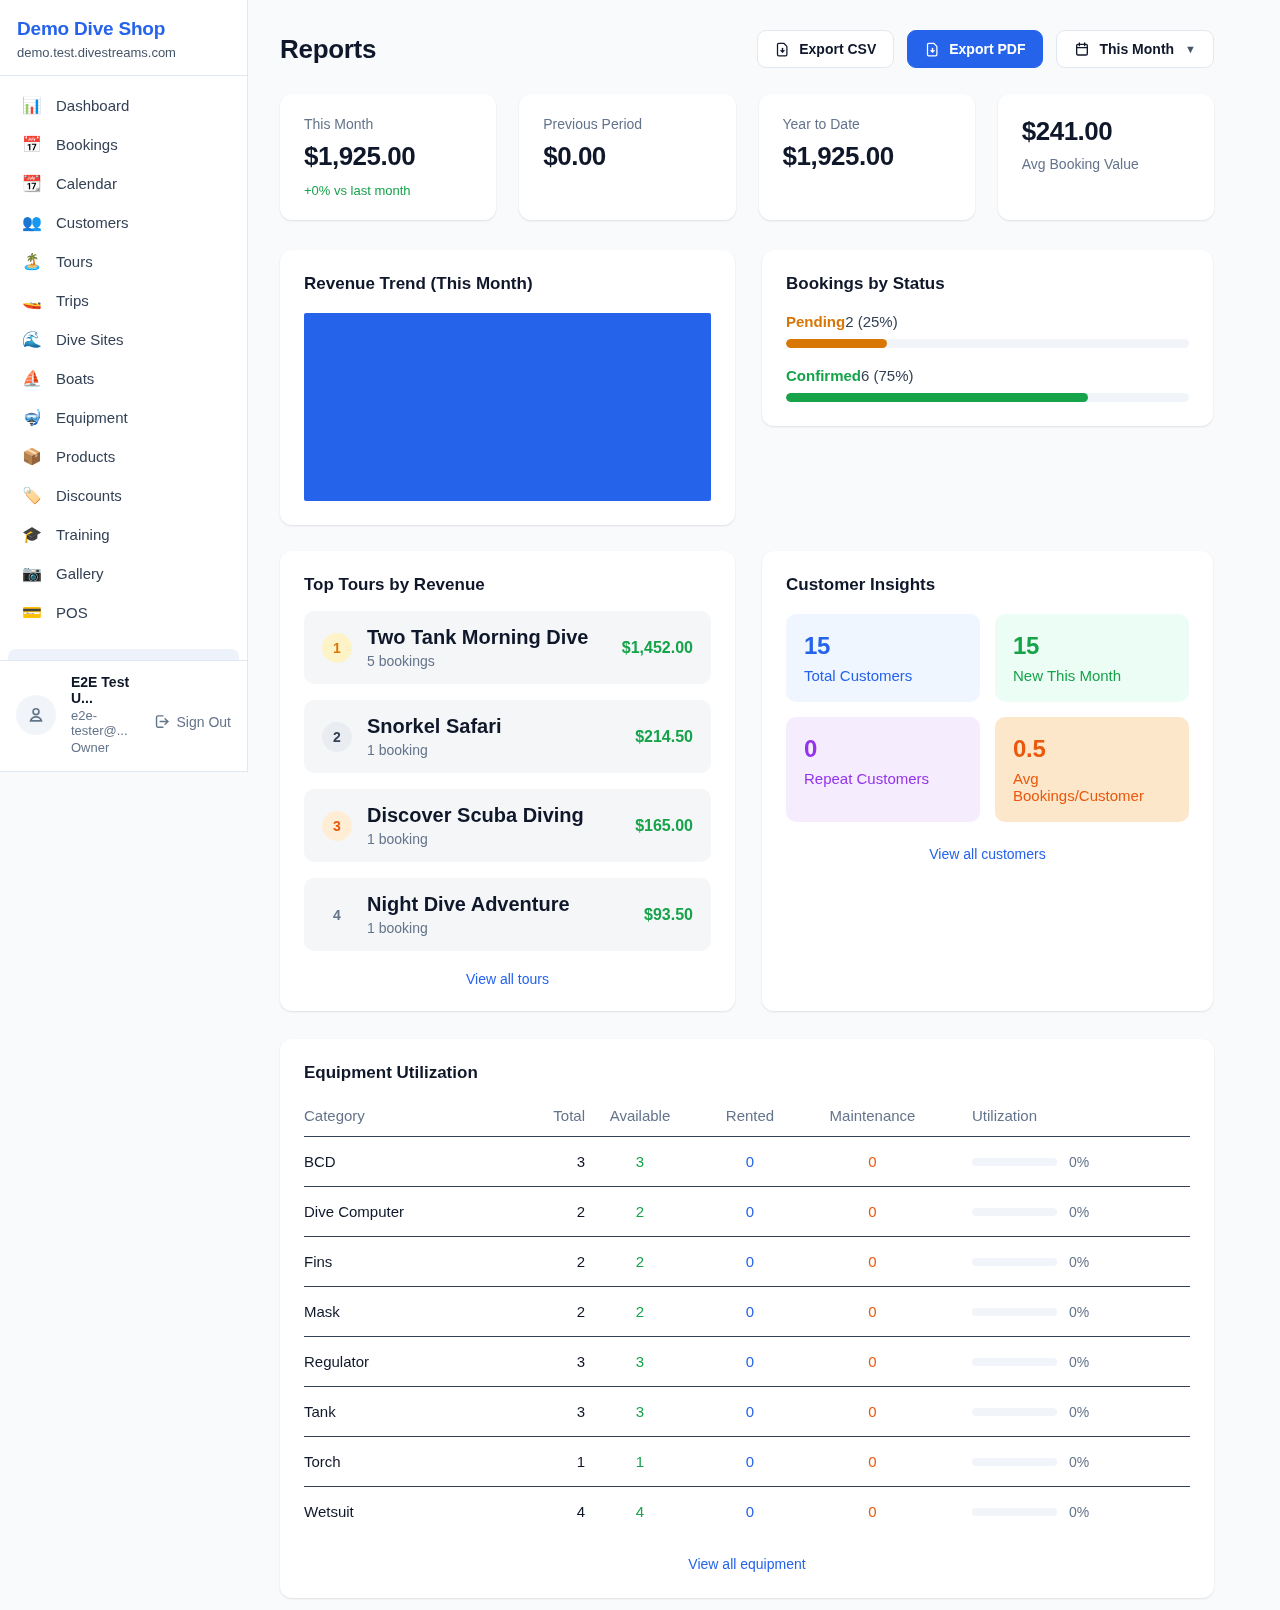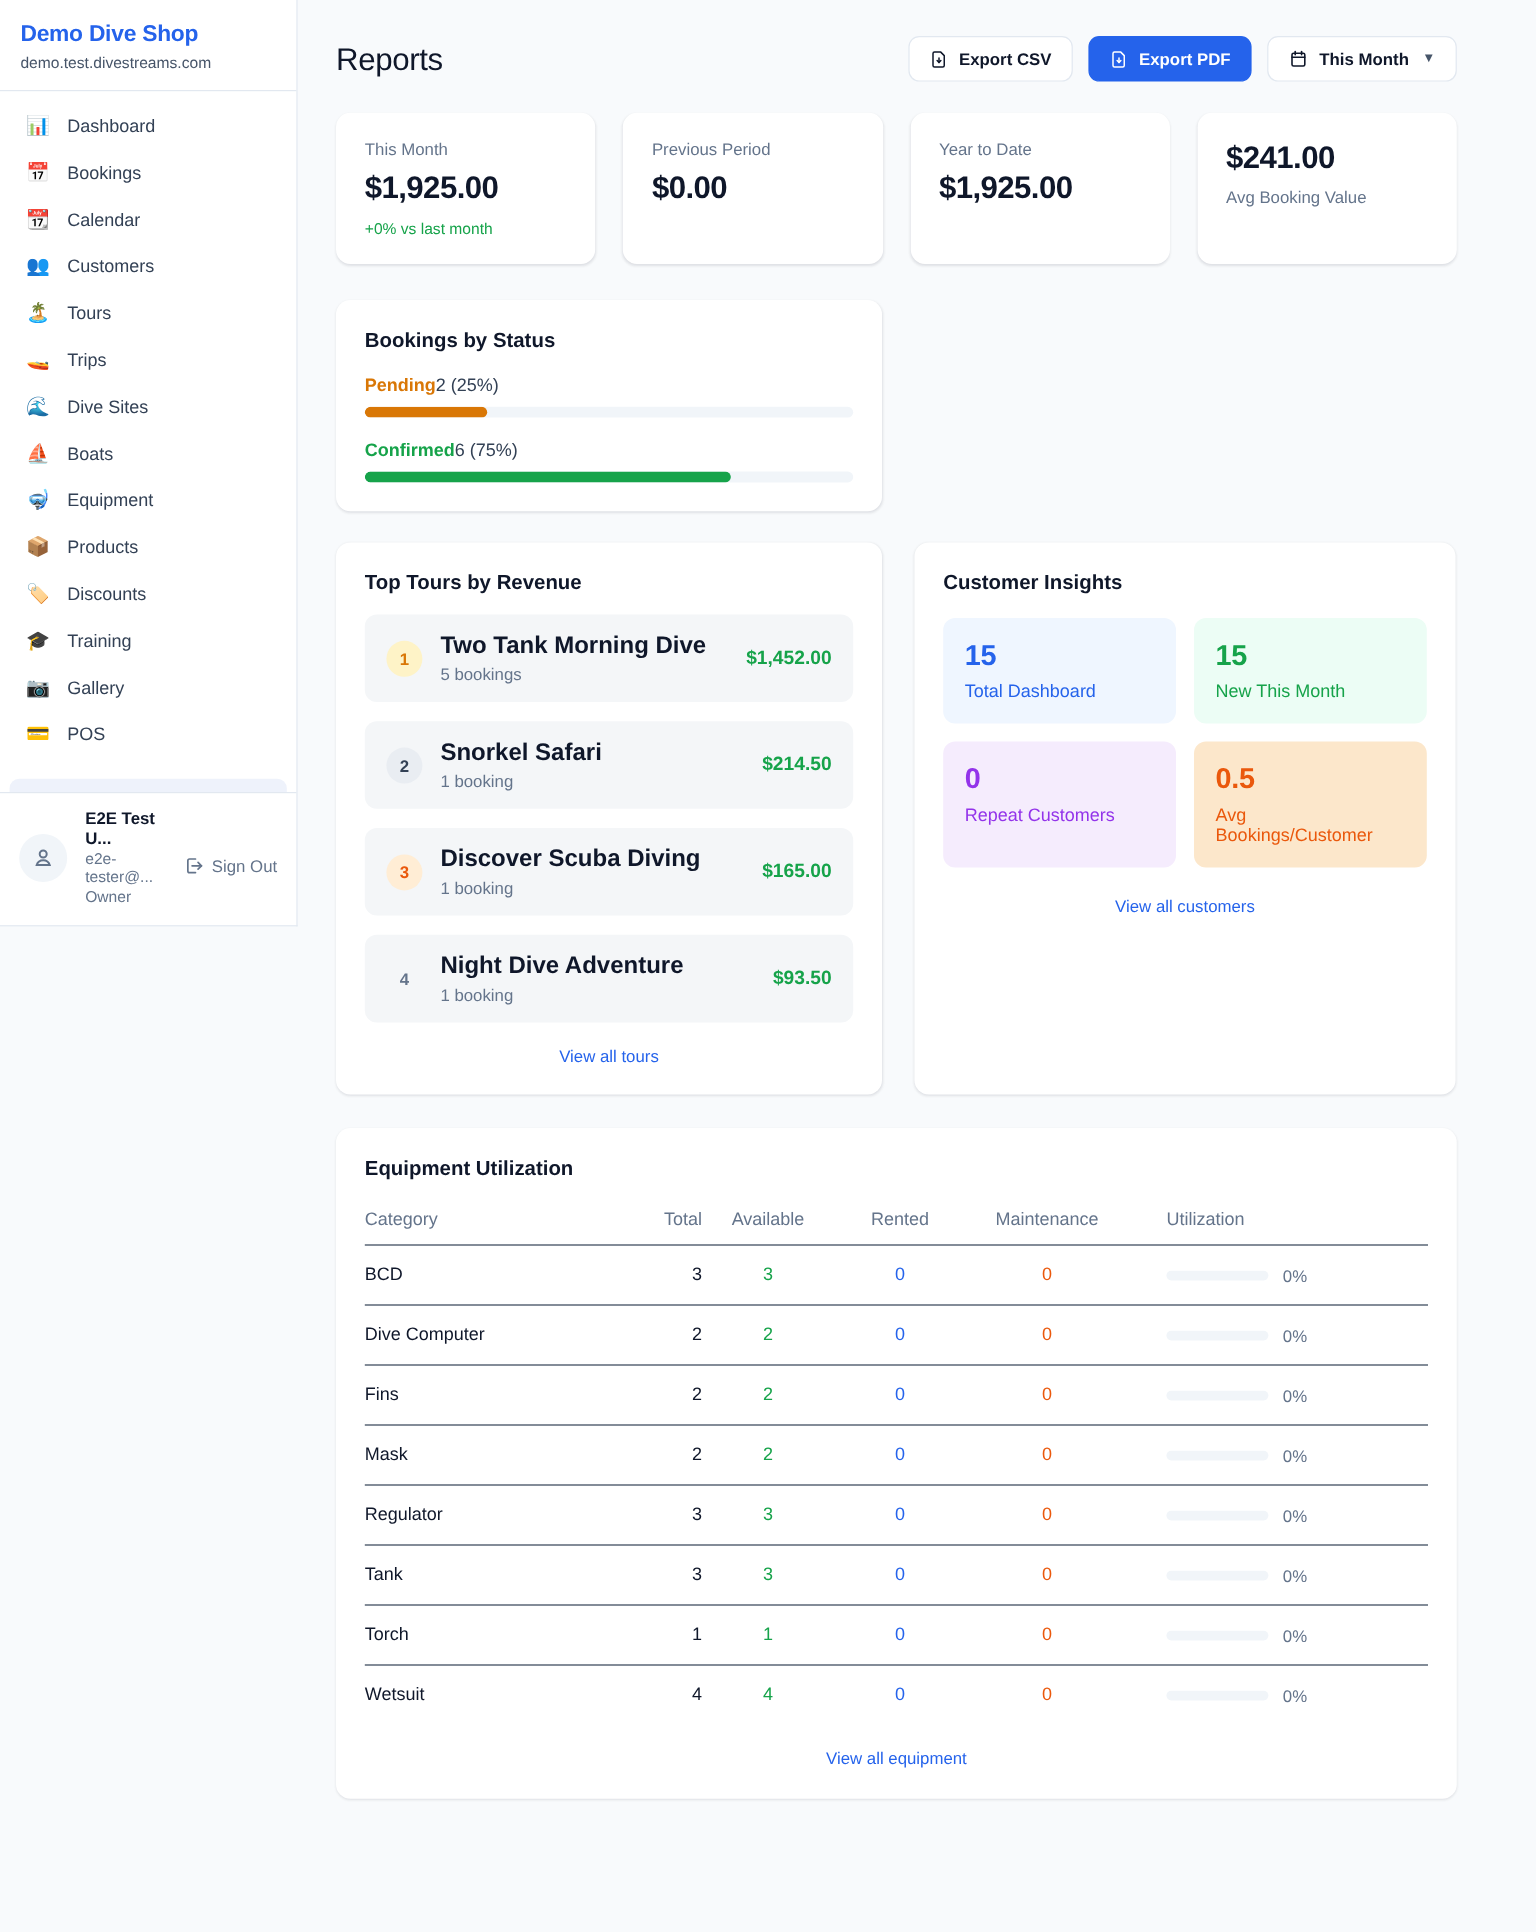--- a/index.html
+++ b/index.html
@@ -49,21 +49,21 @@
   .user-name { font-size:14px; font-weight:bold; color:#0f172a; }
   .user-email, .user-role { font-size:13px; color:#64748b; margin-top:2px; }
   .signout {
     display:flex; align-items:center; gap:7px;
     font-size:14px; color:#64748b; cursor:pointer;
     margin-top:14px; white-space:nowrap;
   }
   
   .main { position:absolute; left:248px; top:0; width:1032px; padding:30px 66px 40px 32px; }
   .page-head { display:flex; align-items:center; justify-content:space-between; }
-  .page-title { font-size:26px; font-weight:normal; letter-spacing:-.3px; }
+  .page-title { font-size:26px; font-weight:bold; letter-spacing:-.3px; }
   .head-actions { display:flex; gap:13px; }
   .btn {
     display:flex; align-items:center; gap:9px;
     height:38px; padding:0 17px;
     background:#fff; border:1px solid #e2e8f0; border-radius:9px;
     font-size:14px; font-weight:bold; color:#0f172a; cursor:pointer;
     font-family:inherit;
   }
   .btn-primary { background:#2563eb; border-color:#2563eb; color:#fff; }
   .chev { font-size:11px; color:#475569; margin-left:2px; }
@@ -292,20 +292,24 @@
       <div class="stat-value">$1,925.00</div>
     </div>
     <div class="card stat-card value-first">
       <div class="stat-value">$241.00</div>
       <div class="stat-label">Avg Booking Value</div>
     </div>
   </div>
 
   <div class="grid-2">
     <div class="card panel">
+      <div class="panel-title">Revenue Trend (This Month)</div>
+      <div class="revenue-plot" id="revenue-plot" style="background: rgb(37, 99, 235);"></div>
+    </div>
+    <div class="card panel">
       <div class="panel-title">Bookings by Status</div>
       <div>
 
           <div class="status-row">
             <div class="status-line">
               <span class="status-name" style="color: rgb(217, 119, 6);">Pending</span>
               <span class="status-count">2 (25%)</span>
             </div>
             <div class="track">
               <div class="fill" style="background: rgb(217, 119, 6); width: 25%;"></div>
@@ -367,21 +371,21 @@
           </div>
         </div>
       <a class="view-link">View all tours</a>
     </div>
     <div class="card panel">
       <div class="panel-title">Customer Insights</div>
       <div class="tiles">
 
           <div class="tile" style="background: rgb(239, 246, 255);">
             <div class="tile-value" style="color: rgb(37, 99, 235);">15</div>
-            <div class="tile-label" style="color: rgb(37, 99, 235);">Total Dashboard</div>
+            <div class="tile-label" style="color: rgb(37, 99, 235);">Total Customers</div>
           </div>
 
           <div class="tile" style="background: rgb(236, 253, 245);">
             <div class="tile-value" style="color: rgb(22, 163, 74);">15</div>
             <div class="tile-label" style="color: rgb(22, 163, 74);">New This Month</div>
           </div>
 
           <div class="tile" style="background: rgb(245, 236, 253);">
             <div class="tile-value" style="color: rgb(147, 51, 234);">0</div>
             <div class="tile-label" style="color: rgb(147, 51, 234);">Repeat Customers</div>

